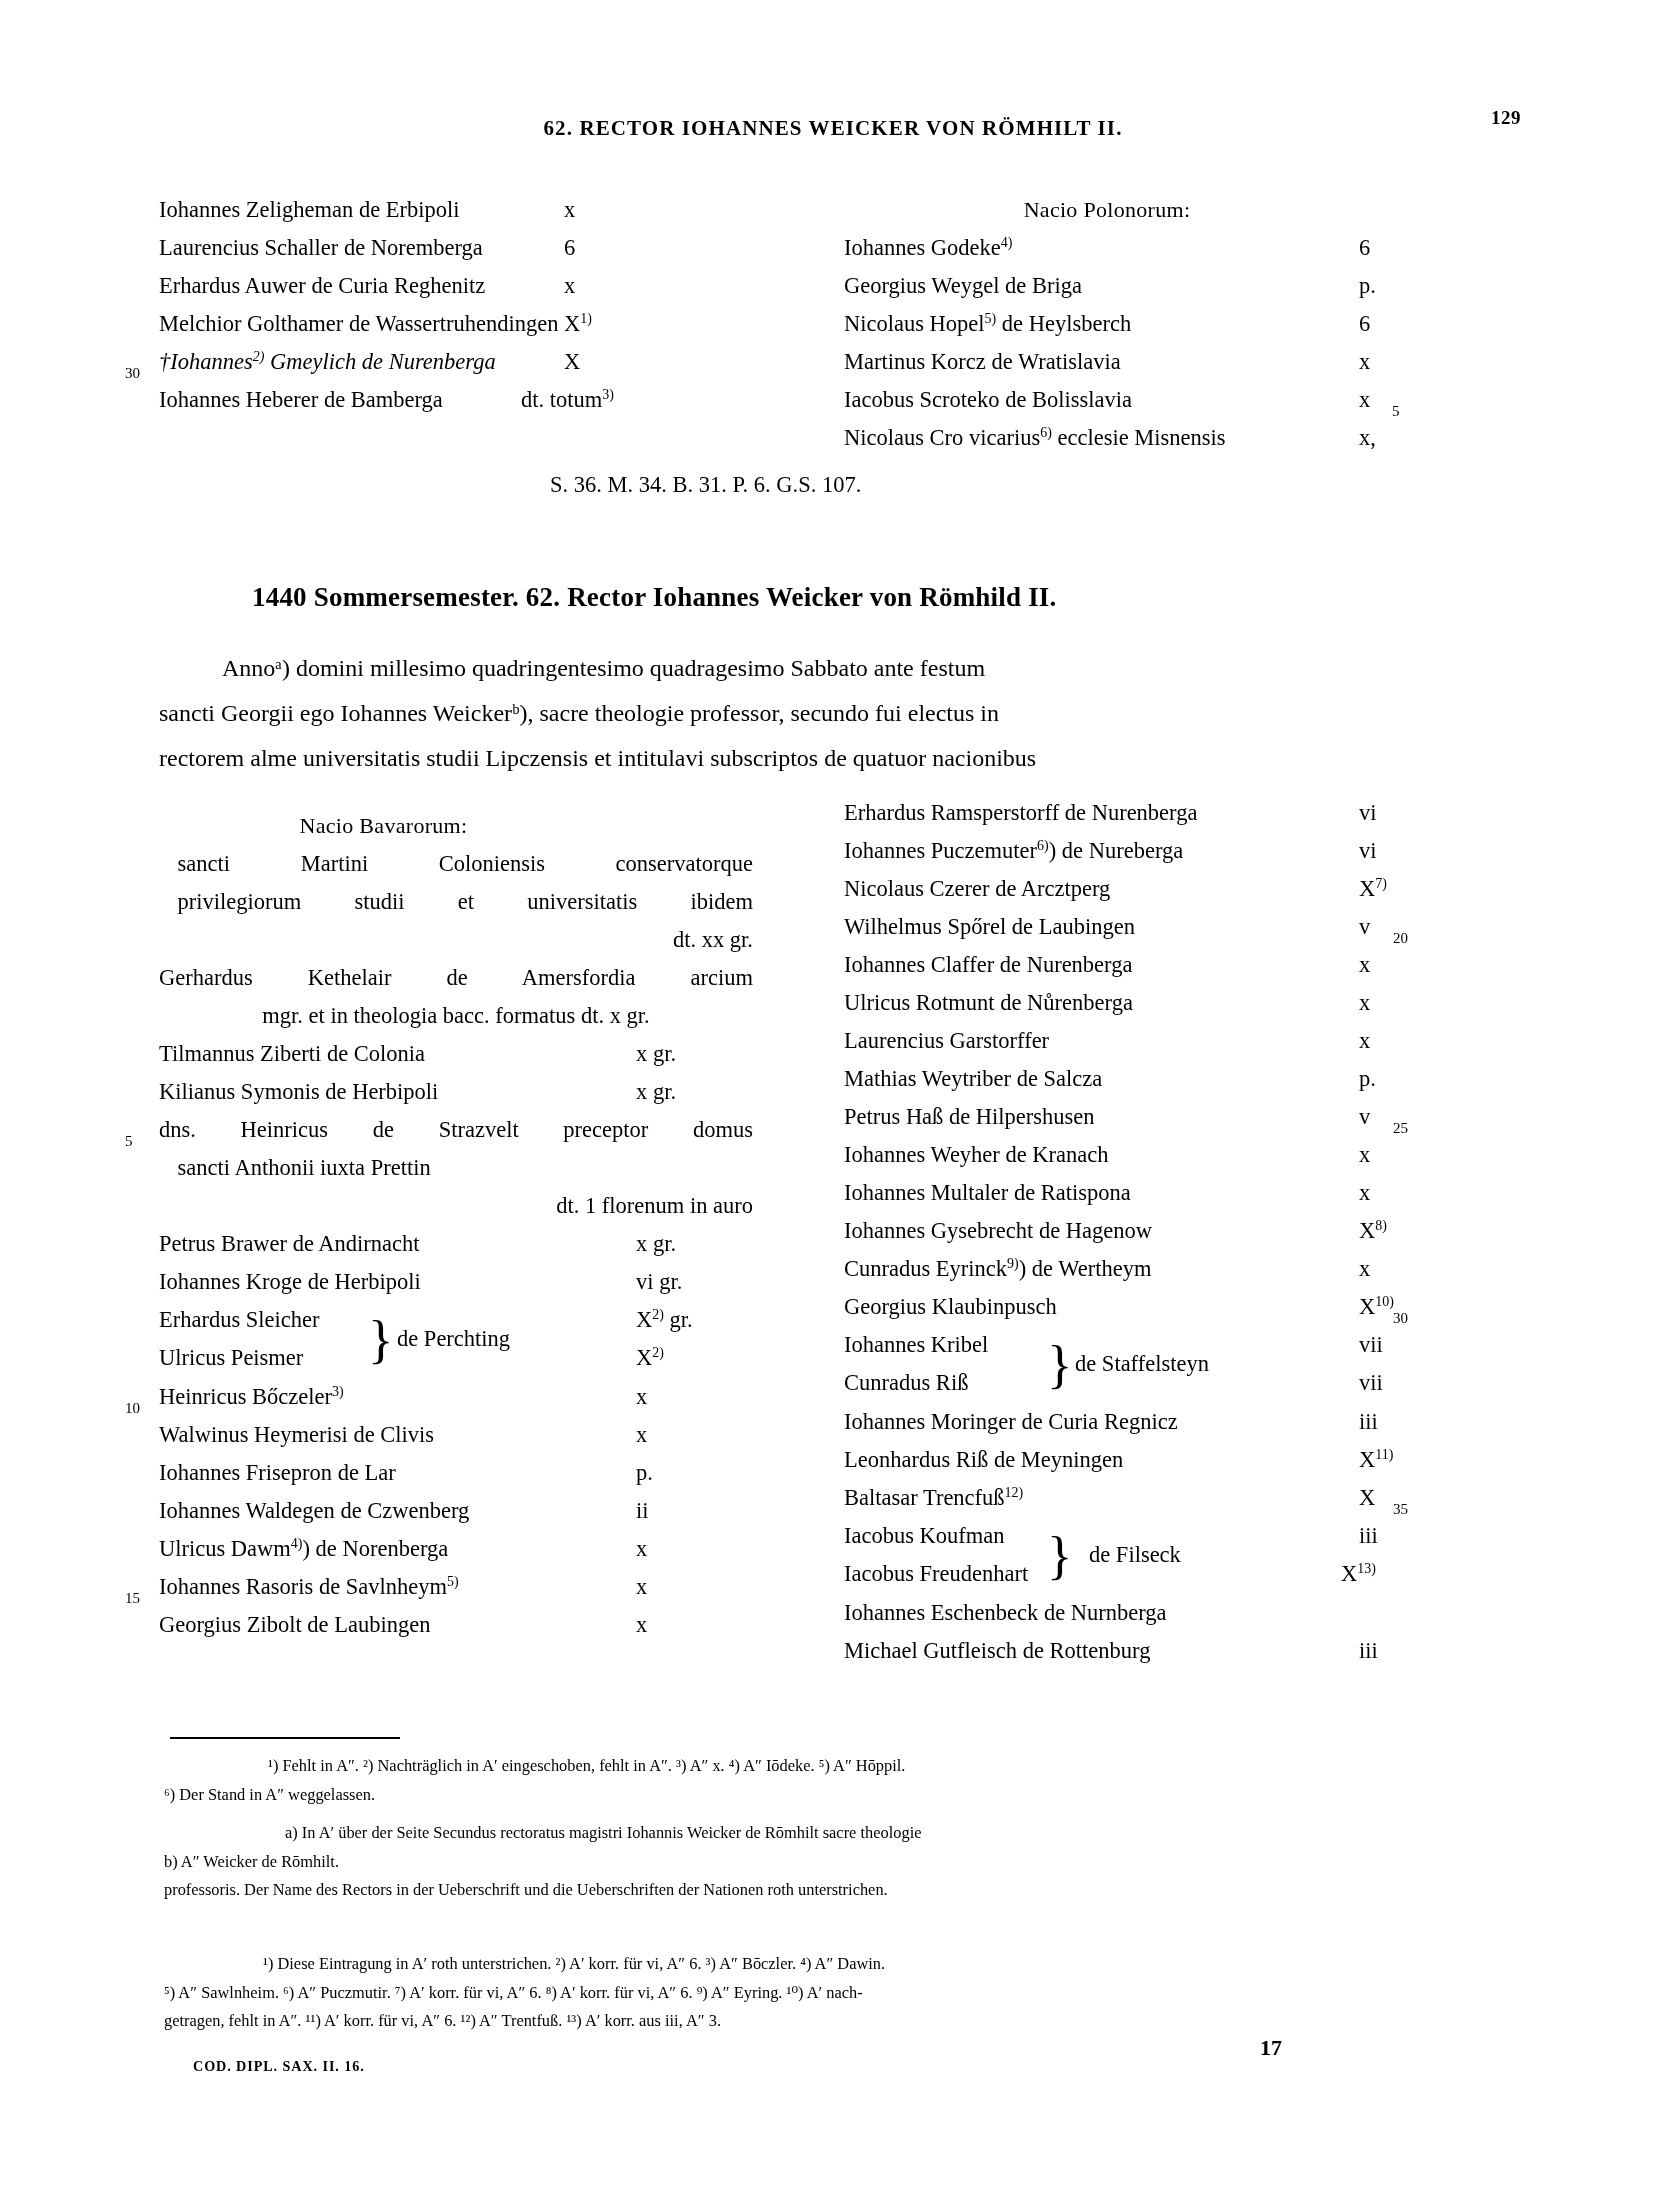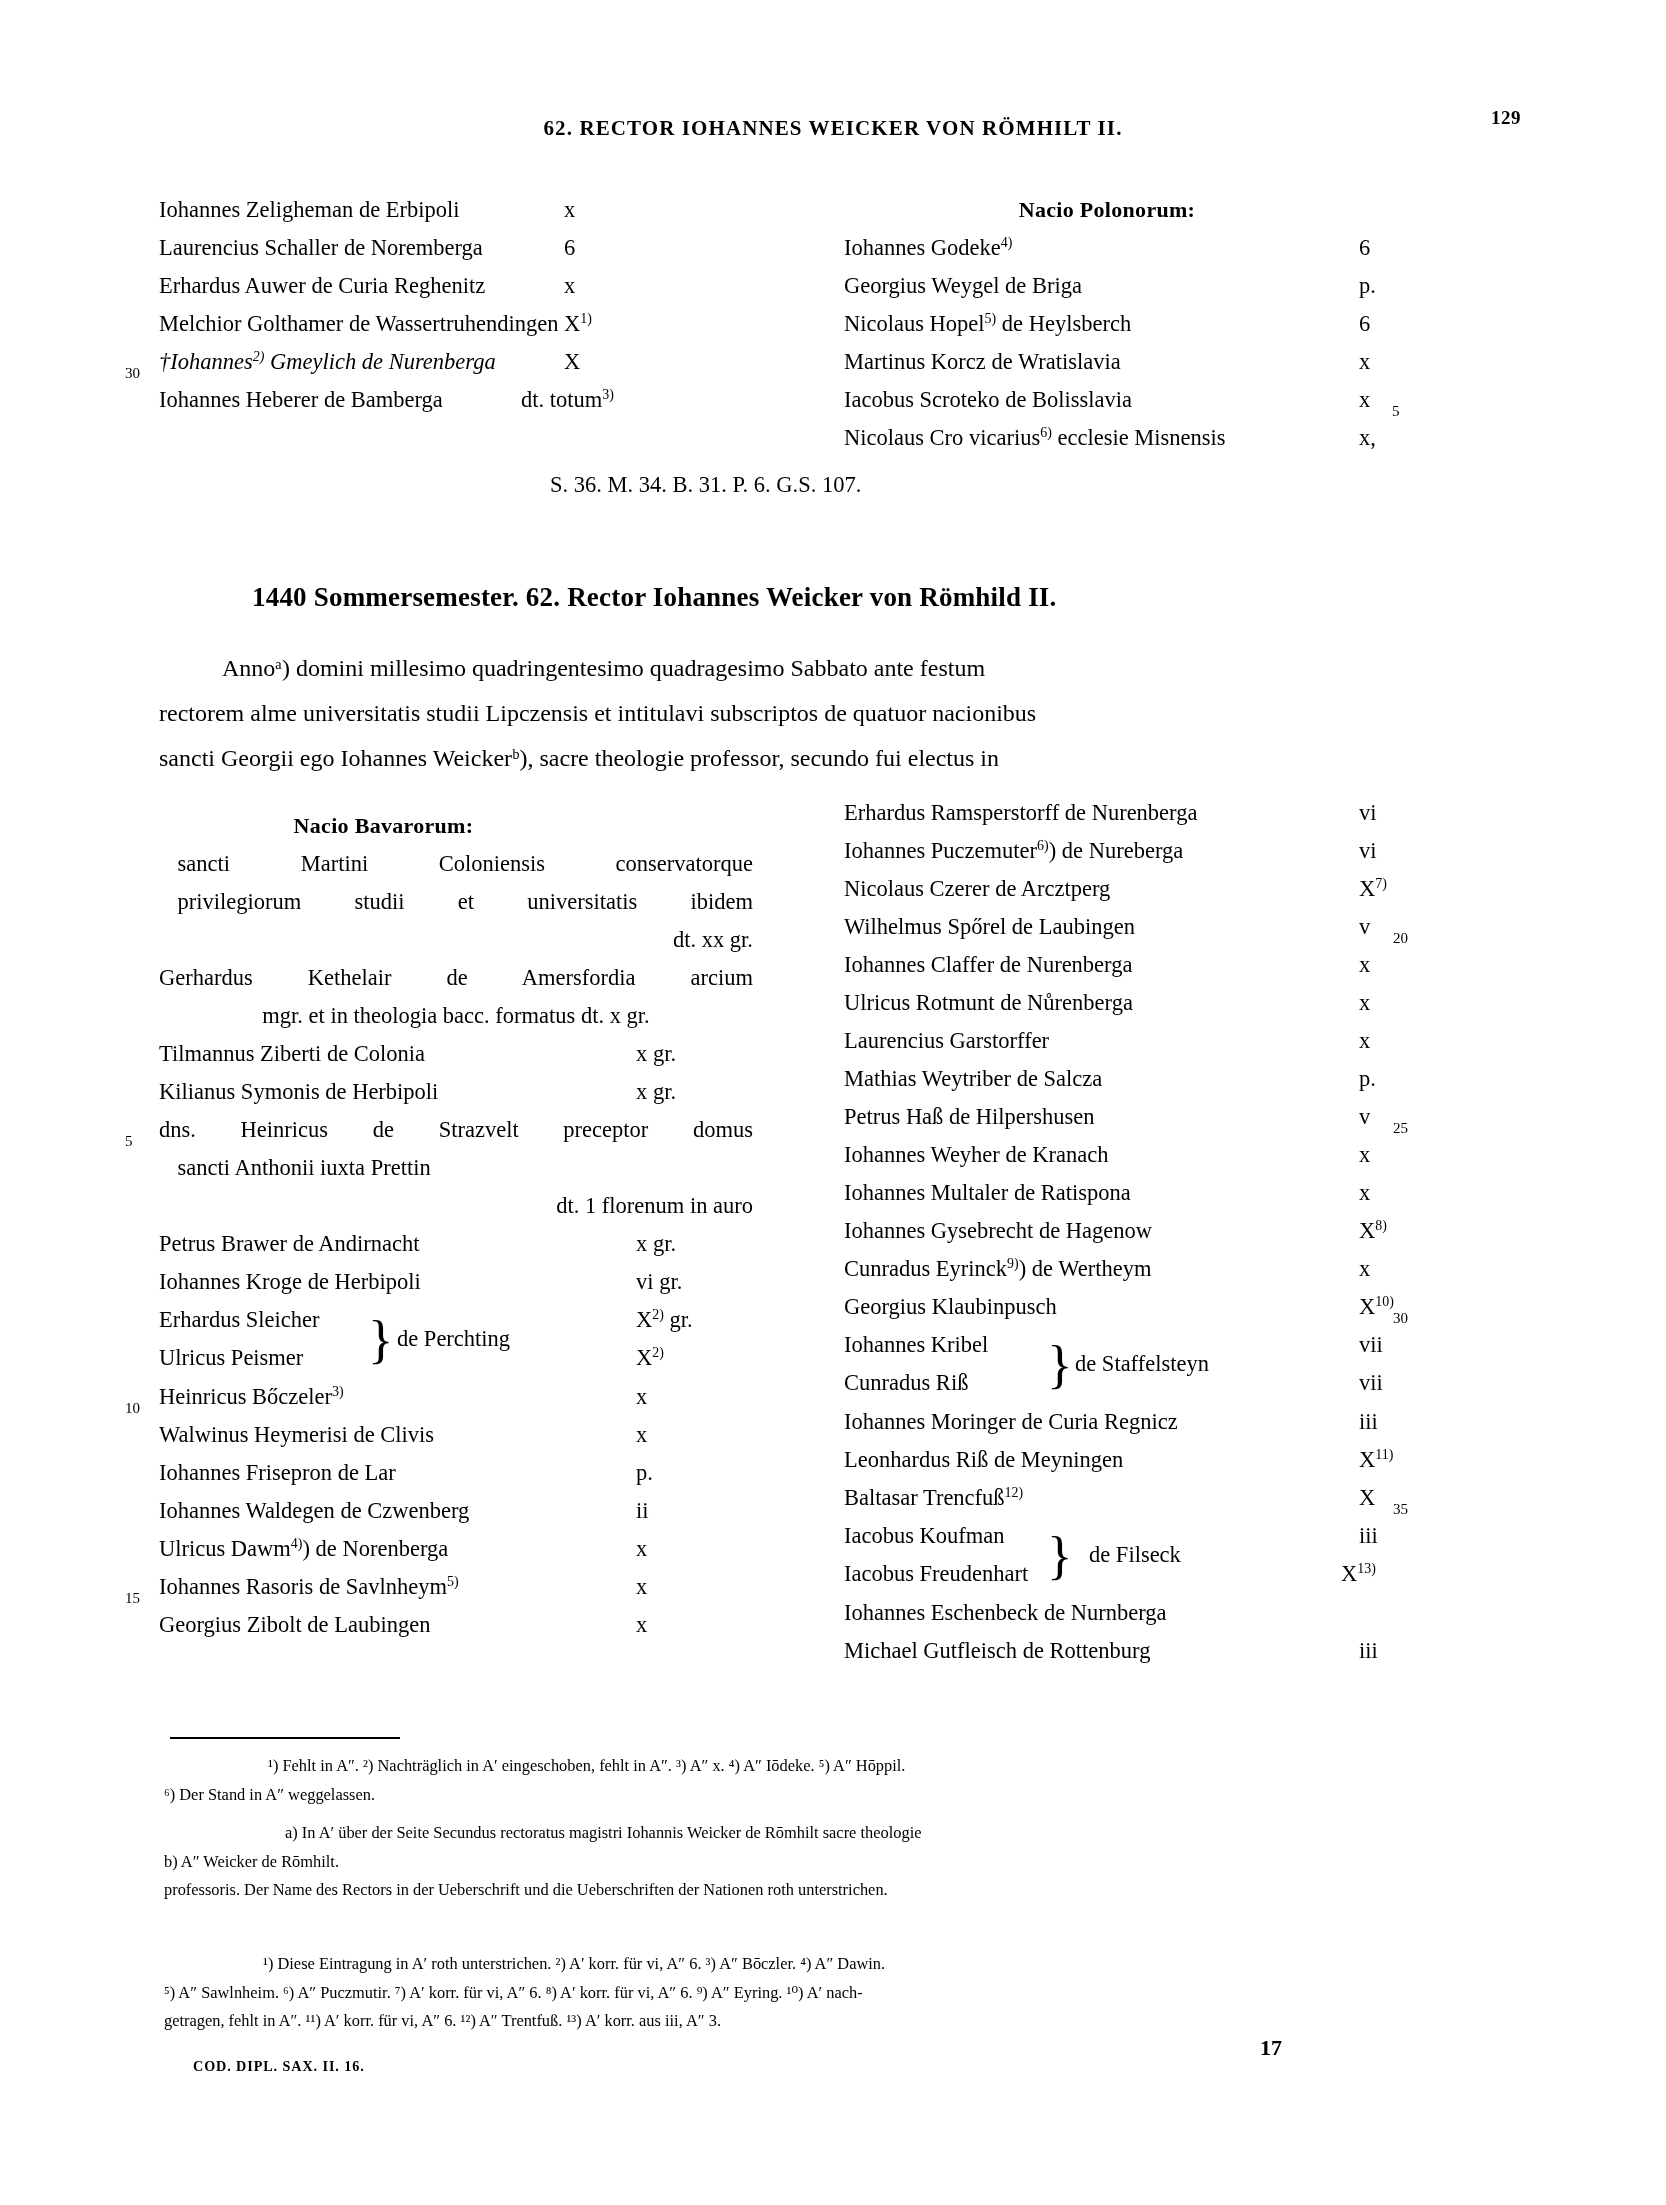--- a/index.html
+++ b/index.html
@@ -72,21 +72,21 @@
   sup.fn {
     font-size: 0.62em;
     vertical-align: super;
     line-height: 0;
   }
   .ital { font-style: italic; }
 
   
   .nacio {
     font-size: 22px;
-    font-weight: 700;
+    font-weight: 400;
     letter-spacing: 0.3px;
     text-align: center;
     line-height: 38px;
     white-space: nowrap;
   }
 
   
   .totals {
     position: absolute;
     font-size: 22.5px;
@@ -192,22 +192,22 @@
       <div class="entry"><span class="nm"><span>Iacobus Scroteko de Bolisslavia</span></span><span class="val" style="left:515px"><span>x</span></span><span class="marginnum" style="left:548px">5</span></div>
       <div class="entry"><span class="nm"><span>Nicolaus Cro vicarius<sup class="fn">6)</sup> ecclesie Misnensis</span></span><span class="val" style="left:515px"><span>x,</span></span></div>
     </div>
 
   <div class="totals" style="left:550px; top:472px;">S. 36.   M. 34.   B. 31.   P. 6.   G.S. 107.</div>
 
   <div class="sem-heading" style="left:252px; top:582px;">1440 Sommersemester.  62. Rector Iohannes Weicker von Römhild II.</div>
 
   <div class="intro" id="intro-par" style="left:159px; top:646px; width:1353px;">
       <div class="ln" style="padding-left: 63px;">Annoᵃ) domini millesimo quadringentesimo quadragesimo Sabbato ante festum</div>
+      <div class="ln">sancti Georgii ego Iohannes Weickerᵇ), sacre theologie professor, secundo fui electus in</div>
       <div class="ln">rectorem alme universitatis studii Lipczensis et intitulavi subscriptos de quatuor nacionibus</div>
-      <div class="ln">sancti Georgii ego Iohannes Weickerᵇ), sacre theologie professor, secundo fui electus in</div>
     </div>
 
   <div class="colblock" id="main-left" style="left:159px; top:794px; width:613px;margin-top:13px;">
       <div class="nacio" style="width: 449px;">Nacio Bavarorum:</div>
       <div>
         <div class="entry">
           <span style="display:block;text-align:justify;text-align-last:justify;width:594px;white-space:normal;padding-left:18.6px;box-sizing:border-box;">sancti Martini Coloniensis conservatorque</span>
         </div>
         <div class="entry">
           <span style="display:block;text-align:justify;text-align-last:justify;width:594px;white-space:normal;padding-left:18.6px;box-sizing:border-box;">privilegiorum studii et universitatis ibidem</span>

